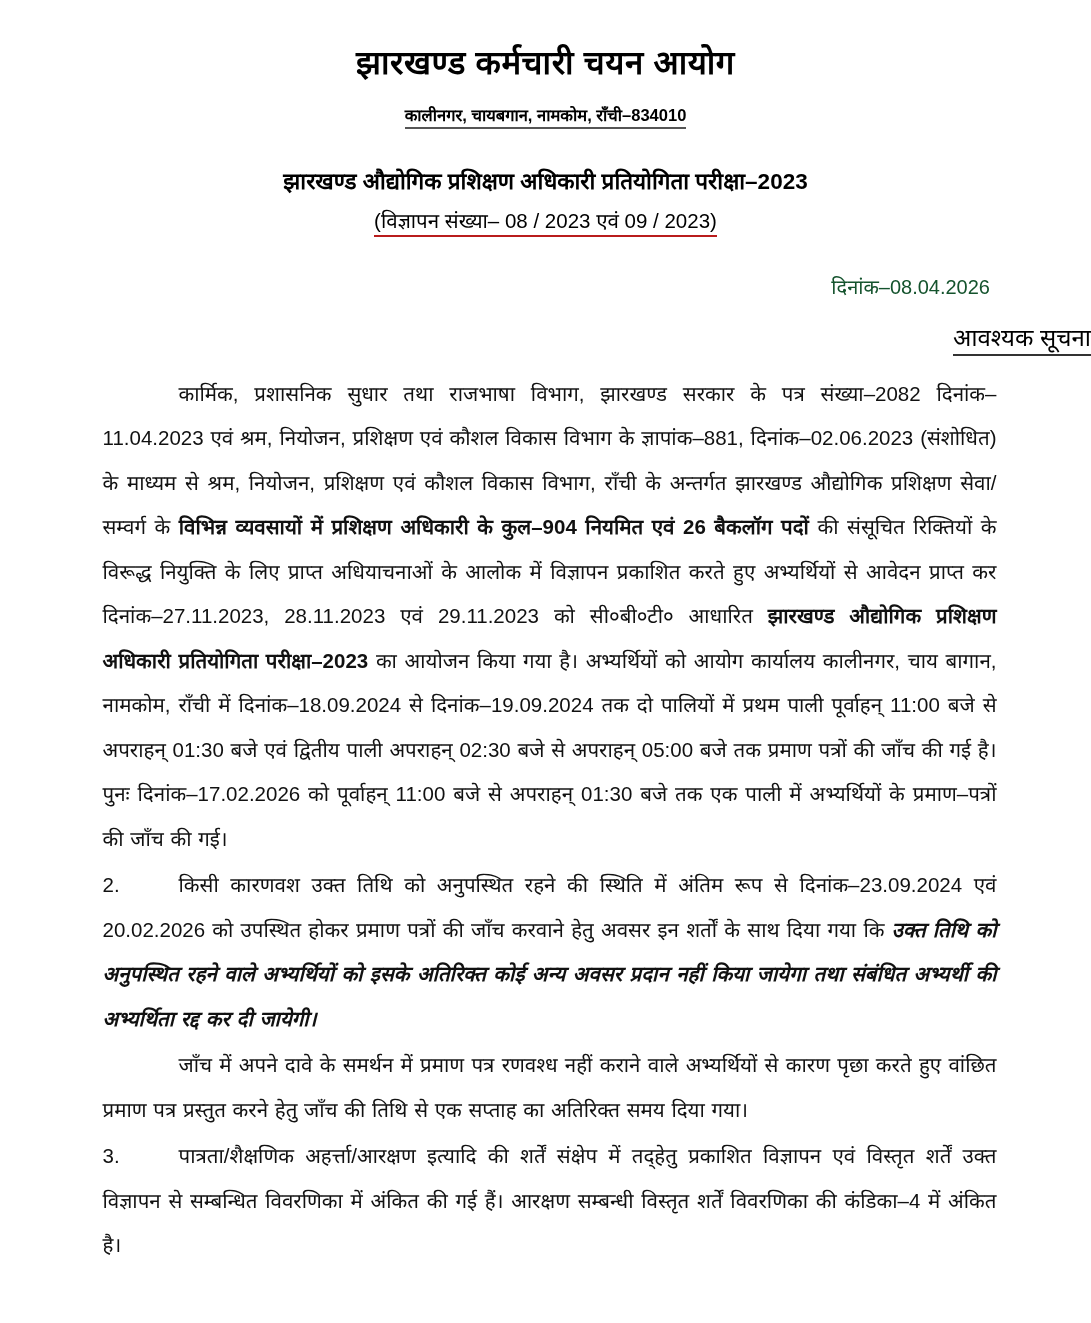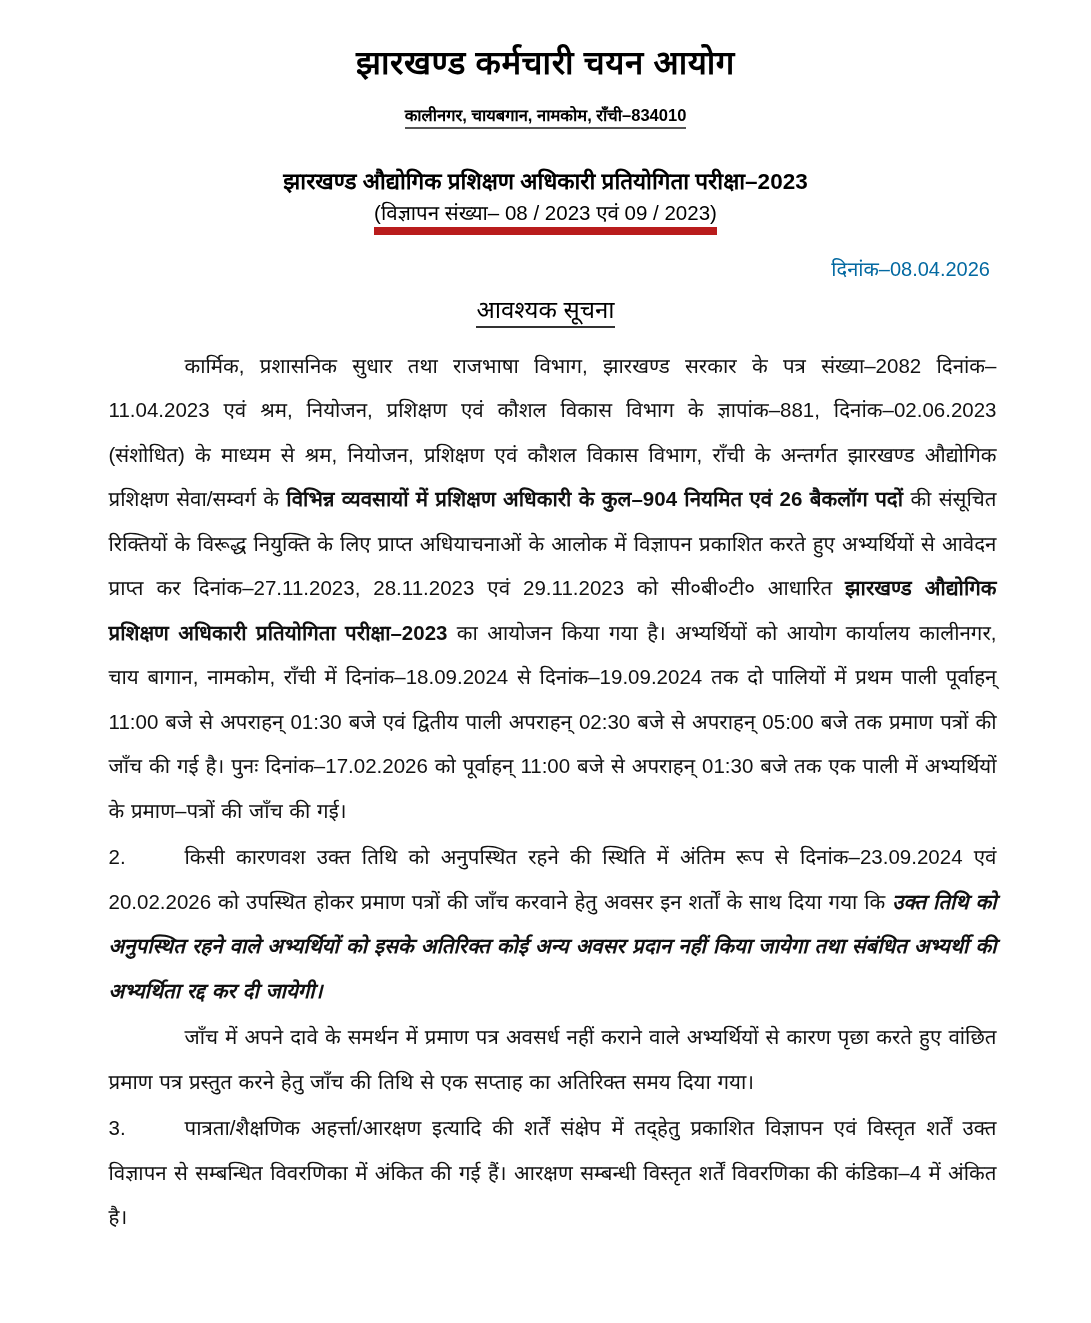--- a/index.html
+++ b/index.html
@@ -58,41 +58,42 @@
     font-family: "Liberation Sans", "DejaVu Sans", sans-serif;
     font-size: 22.5px;
     font-weight: 600;
     line-height: 1.35;
     color: #000;
   }
   .advt-no {
     font-family: "Liberation Sans", "DejaVu Sans", sans-serif;
     font-size: 20.5px;
     font-weight: 500;
+    margin-top: 8px;
     display: inline-block;
-    border-bottom: 8px solid #b91c1c;
+    border-bottom: 2px solid #b91c1c;
     padding-bottom: 1px;
     color: #000;
   }
 
   
   .date-line {
     text-align: right;
     font-family: "Liberation Sans", "DejaVu Sans", sans-serif;
     font-size: 20px;
     font-weight: 500;
-    margin-top: 20px;
+    margin-top: 36px;
     padding-right: 101px;
-    color: #0369a1;
+    color: #14532d;
   }
 
   
   .notice-heading-wrap {
-    text-align: center;
-    margin-top: 10px;
+    text-align: right;
+    margin-top: 20px;
   }
   .notice-heading {
     font-family: "Liberation Sans", "DejaVu Sans", sans-serif;
     font-size: 24px;
     font-weight: 500;
     display: inline-block;
     border-bottom: 2px solid #333;
     padding-bottom: 1px;
     color: #000;
   }
@@ -103,21 +104,21 @@
     width: 902px;
     padding-top: 16px;
   }
   p.para {
     font-family: "Liberation Sans", "DejaVu Sans", sans-serif;
     font-size: 20.5px;
     font-weight: 400;
     line-height: 44.5px;
     text-align: justify;
     text-justify: inter-word;
-    margin: 0 0 2px 14px;
+    margin: 0 0 2px 8px;
     color: #111;
     word-spacing: 1px;
   }
   p.para.indent-first {
     text-indent: 76px;
   }
   .num-marker {
     display: inline-block;
     width: 76px;
   }
@@ -152,19 +153,19 @@
   <div class="notice-heading-wrap">
     <div class="notice-heading">आवश्यक सूचना</div>
   </div>
 
   <div class="body-wrap">
 
     <p class="para indent-first"><span>कार्मिक, प्रशासनिक सुधार तथा राजभाषा विभाग, झारखण्ड सरकार के पत्र संख्या–2082 दिनांक–11.04.2023 एवं श्रम, नियोजन, प्रशिक्षण एवं कौशल विकास विभाग के ज्ञापांक–881, दिनांक–02.06.2023 (संशोधित) के माध्यम से श्रम, नियोजन, प्रशिक्षण एवं कौशल विकास विभाग, राँची के अन्तर्गत झारखण्ड औद्योगिक प्रशिक्षण सेवा/सम्वर्ग के </span><span class="b">विभिन्न व्यवसायों में प्रशिक्षण अधिकारी के कुल–904 नियमित एवं 26 बैकलॉग पदों</span><span> की संसूचित रिक्तियों के विरूद्ध नियुक्ति के लिए प्राप्त अधियाचनाओं के आलोक में विज्ञापन प्रकाशित करते हुए अभ्यर्थियों से आवेदन प्राप्त कर दिनांक–27.11.2023, 28.11.2023 एवं 29.11.2023 को सी०बी०टी० आधारित </span><span class="b">झारखण्ड औद्योगिक प्रशिक्षण अधिकारी प्रतियोगिता परीक्षा–2023</span><span> का आयोजन किया गया है। अभ्यर्थियों को आयोग कार्यालय कालीनगर, चाय बागान, नामकोम, राँची में दिनांक–18.09.2024 से दिनांक–19.09.2024 तक दो पालियों में प्रथम पाली पूर्वाहन् 11:00 बजे से अपराहन् 01:30 बजे एवं द्वितीय पाली अपराहन् 02:30 बजे से अपराहन् 05:00 बजे तक प्रमाण पत्रों की जाँच की गई है। पुनः दिनांक–17.02.2026 को पूर्वाहन् 11:00 बजे से अपराहन् 01:30 बजे तक एक पाली में अभ्यर्थियों के प्रमाण–पत्रों की जाँच की गई।</span></p>
 
     <p class="para para-gap"><span class="num-marker">2.</span><span>किसी कारणवश उक्त तिथि को अनुपस्थित रहने की स्थिति में अंतिम रूप से दिनांक–23.09.2024 एवं 20.02.2026 को उपस्थित होकर प्रमाण पत्रों की जाँच करवाने हेतु अवसर इन शर्तों के साथ दिया गया कि </span><span class="i">उक्त तिथि को अनुपस्थित रहने वाले अभ्यर्थियों को इसके अतिरिक्त कोई अन्य अवसर प्रदान नहीं किया जायेगा तथा संबंधित अभ्यर्थी की अभ्यर्थिता रद्द कर दी जायेगी।</span></p>
 
-    <p class="para indent-first para-gap">जाँच में अपने दावे के समर्थन में प्रमाण पत्र अवसर्ध नहीं कराने वाले अभ्यर्थियों से कारण पृछा करते हुए वांछित प्रमाण पत्र प्रस्तुत करने हेतु जाँच की तिथि से एक सप्ताह का अतिरिक्त समय दिया गया।</p>
+    <p class="para indent-first para-gap">जाँच में अपने दावे के समर्थन में प्रमाण पत्र रणवश्ध नहीं कराने वाले अभ्यर्थियों से कारण पृछा करते हुए वांछित प्रमाण पत्र प्रस्तुत करने हेतु जाँच की तिथि से एक सप्ताह का अतिरिक्त समय दिया गया।</p>
 
     <p class="para para-gap"><span class="num-marker">3.</span><span>पात्रता/शैक्षणिक अहर्त्ता/आरक्षण इत्यादि की शर्तें संक्षेप में तद्हेतु प्रकाशित विज्ञापन एवं विस्तृत शर्तें उक्त विज्ञापन से सम्बन्धित विवरणिका में अंकित की गई हैं। आरक्षण सम्बन्धी विस्तृत शर्तें विवरणिका की कंडिका–4 में अंकित है।</span></p>
 
   </div>
 
 </div>
 
 </body></html>

